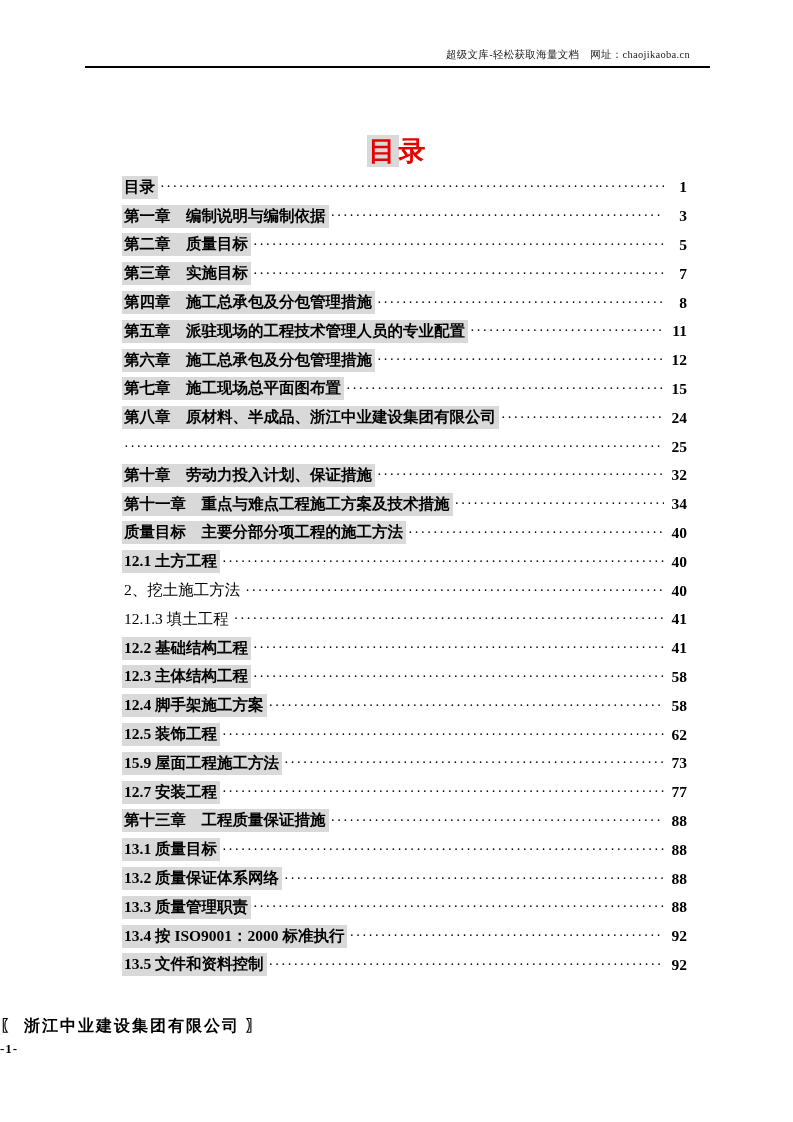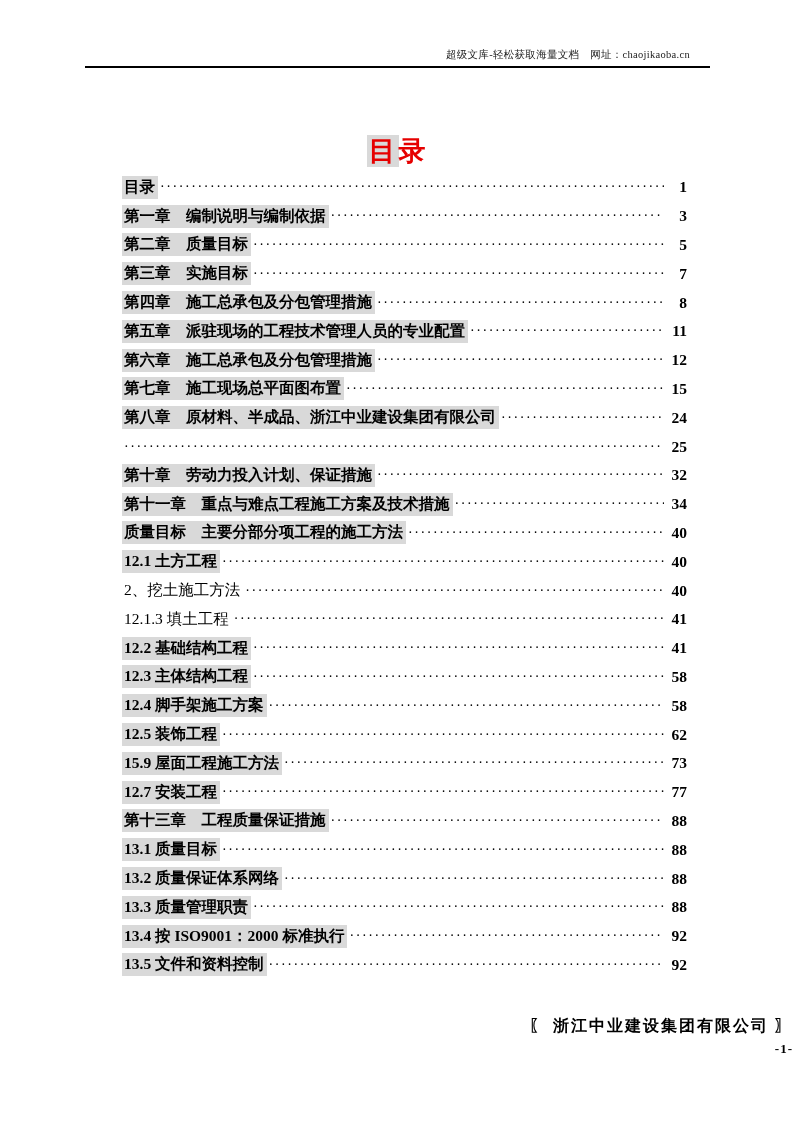--- a/index.html
+++ b/index.html
@@ -86,21 +86,21 @@
     min-width: 20px;
     text-align: right;
     font-weight: bold;
   }
   
   .footer {
     position: absolute;
     top: 1016px;
     left: 0;
     width: 100%;
-    text-align: right;
+    text-align: left;
   }
   .company {
     font-size: 16px;
     letter-spacing: 2px;
     font-weight: bold;
   }
   .pagenum {
     margin-top: 4px;
     font-size: 13px;
     font-weight: bold;

